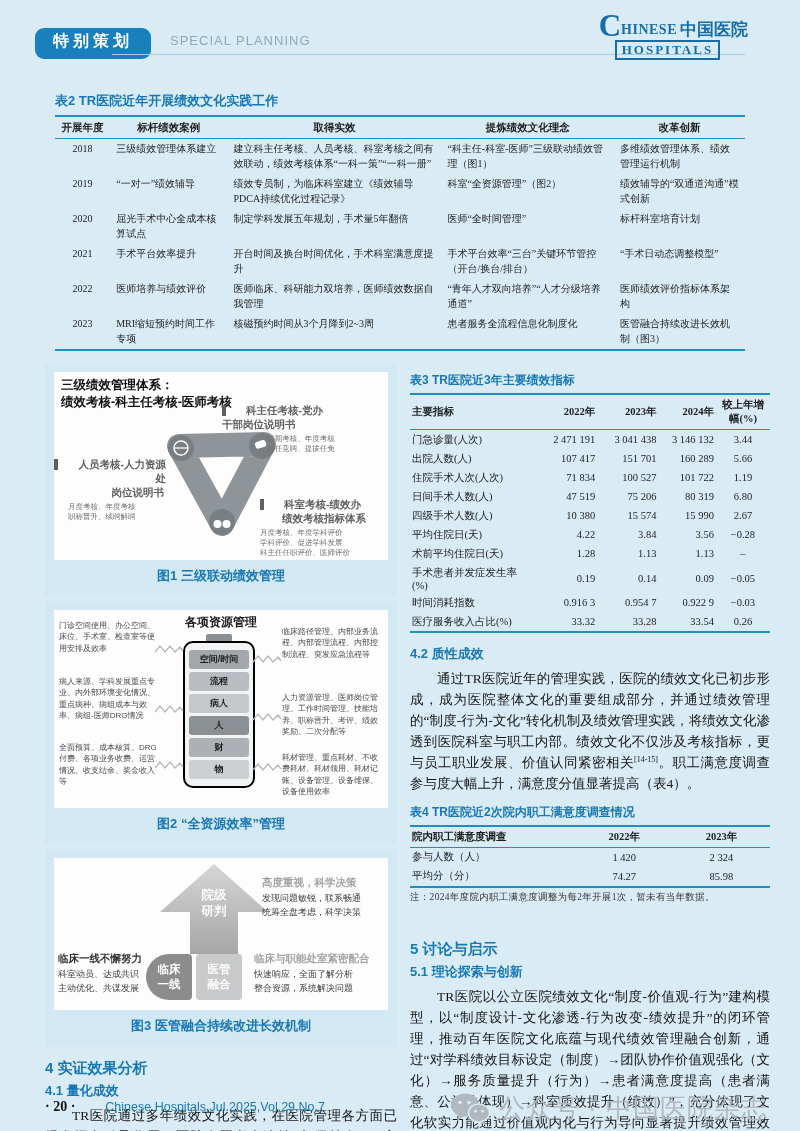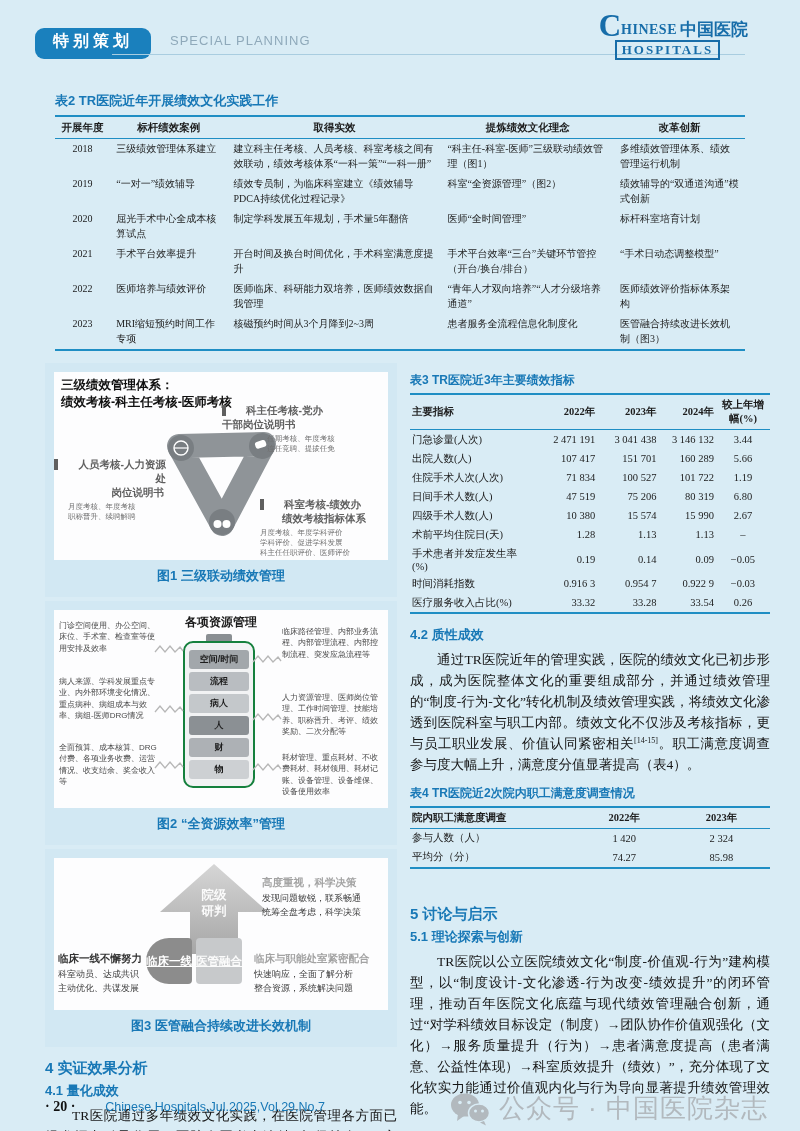--- a/index.html
+++ b/index.html
@@ -62,34 +62,34 @@
   .f1-left .node-sub { text-align:right; padding-right:2px; }
   .f1-left .node-detail { text-align:left; padding-left:14px; }
   .f1-right{ left:206px; top:126px; width:126px; }
 
   
   .f2 { height:198px; }
   .f2-title { position:absolute; left:0; right:0; top:4px; text-align:center; font-weight:bold;
               font-size:12px; font-family:"Liberation Sans",sans-serif; }
   .battery { position:absolute; left:129px; top:24px; width:72px; }
   .bat-cap { width:26px; height:7px; background:#8a8f93; border-radius:2px 2px 0 0; margin:0 auto; }
-  .bat-body{ border:2px solid #15803d; border-radius:10px; padding:4px 4px; background:#f2f3f4; }
+  .bat-body{ border:2px solid #000000; border-radius:10px; padding:4px 4px; background:#f2f3f4; }
   .seg { height:19px; margin:3px 0; border-radius:3px; text-align:center; font-size:9px; font-weight:bold;
          font-family:"Liberation Sans",sans-serif; line-height:19px; color:#1d1d1d; }
   .fside { position:absolute; font-size:8px; line-height:1.4; color:#4a4a4a; font-family:"Liberation Sans",sans-serif; }
   .zig { position:absolute; }
 
   
   .f3 { height:152px; }
   .f3-arrow { position:absolute; left:104px; top:4px; }
   .f3-arrowtext { position:absolute; left:136px; top:30px; width:48px; text-align:center; color:#fbfbfb;
                   font-weight:bold; font-size:12.5px; line-height:1.25; font-family:"Liberation Sans",sans-serif; }
-  .blk { position:absolute; width:46px; height:46px; top:80px; color:#fff; font-weight:bold; font-size:11.5px;
-         line-height:1.3; display:flex; flex-direction:row; align-items:center; justify-content:center;
-         font-family:"Liberation Sans",sans-serif;text-decoration:underline; }
+  .blk { position:absolute; width:46px; height:46px; top:96px; color:#fff; font-weight:bold; font-size:11.5px;
+         line-height:1.3; display:flex; flex-direction:column; align-items:center; justify-content:center;
+         font-family:"Liberation Sans",sans-serif; }
   .blk-cl { left:92px; background:#8c8c8c; border-radius:23px 4px 4px 23px; }
   .blk-yg { left:142px; background:#c7c9cb; border-radius:4px; color:#fbfbfb; }
   .f3-text { position:absolute; font-family:"Liberation Sans",sans-serif; }
   .f3-title-dark { font-weight:bold; font-size:10.5px; color:#333; margin-bottom:2px; }
   .f3-title-gray { font-weight:bold; font-size:10.5px; color:#a3a3a3; margin-bottom:2px; }
   .f3-line { font-size:9px; color:#3c3c3c; line-height:1.5; }
   .f3-left { left:4px; top:94px; width:86px; }
   .f3-rt { left:208px; top:18px; width:120px; }
   .f3-rb { left:200px; top:94px; width:128px; }
 
@@ -383,20 +383,27 @@
             <td class="ac">6.80</td>
           </tr>
           <tr>
             <td class="al">四级手术人数(人)</td>
             <td class="ar">10 380</td>
             <td class="ar">15 574</td>
             <td class="ar">15 990</td>
             <td class="ac">2.67</td>
           </tr>
           <tr>
+            <td class="al">平均住院日(天)</td>
+            <td class="ar">4.22</td>
+            <td class="ar">3.84</td>
+            <td class="ar">3.56</td>
+            <td class="ac">−0.28</td>
+          </tr>
+          <tr>
             <td class="al">术前平均住院日(天)</td>
             <td class="ar">1.28</td>
             <td class="ar">1.13</td>
             <td class="ar">1.13</td>
             <td class="ac">–</td>
           </tr>
           <tr>
             <td class="al">手术患者并发症发生率(%)</td>
             <td class="ar">0.19</td>
             <td class="ar">0.14</td>
@@ -438,20 +445,21 @@
             <td class="ac">1 420</td>
             <td class="ac">2 324</td>
           </tr>
           <tr>
             <td class="al">平均分（分）</td>
             <td class="ac">74.27</td>
             <td class="ac">85.98</td>
           </tr>
         </tbody>
       </table>
+      <div class="t4-note">注：2024年度院内职工满意度调整为每2年开展1次，暂未有当年数据。</div>
 
       <div class="h-sec" style="margin-top:36px">5 讨论与启示</div>
       <div class="h-sub">5.1 理论探索与创新</div>
       <p class="para indent">TR医院以公立医院绩效文化“制度-价值观-行为”建构模型，以“制度设计-文化渗透-行为改变-绩效提升”的闭环管理，推动百年医院文化底蕴与现代绩效管理融合创新，通过“对学科绩效目标设定（制度）→团队协作价值观强化（文化）→服务质量提升（行为）→患者满意度提高（患者满意、公益性体现）→科室质效提升（绩效）”，充分体现了文化软实力能通过价值观内化与行为导向显著提升绩效管理效能。</p>
     </div>
   </div>
 
   <div class="footer">
     <span class="pg">· 20 ·</span>
     <span class="jn">Chinese Hospitals,Jul.2025,Vol.29,No.7</span>

